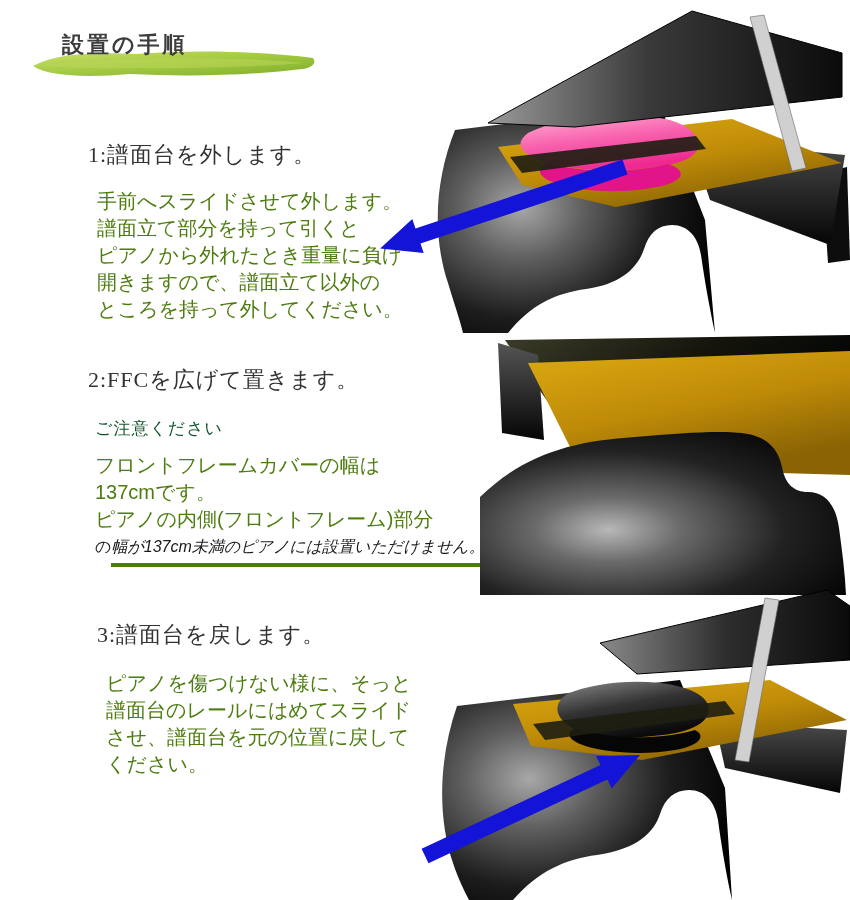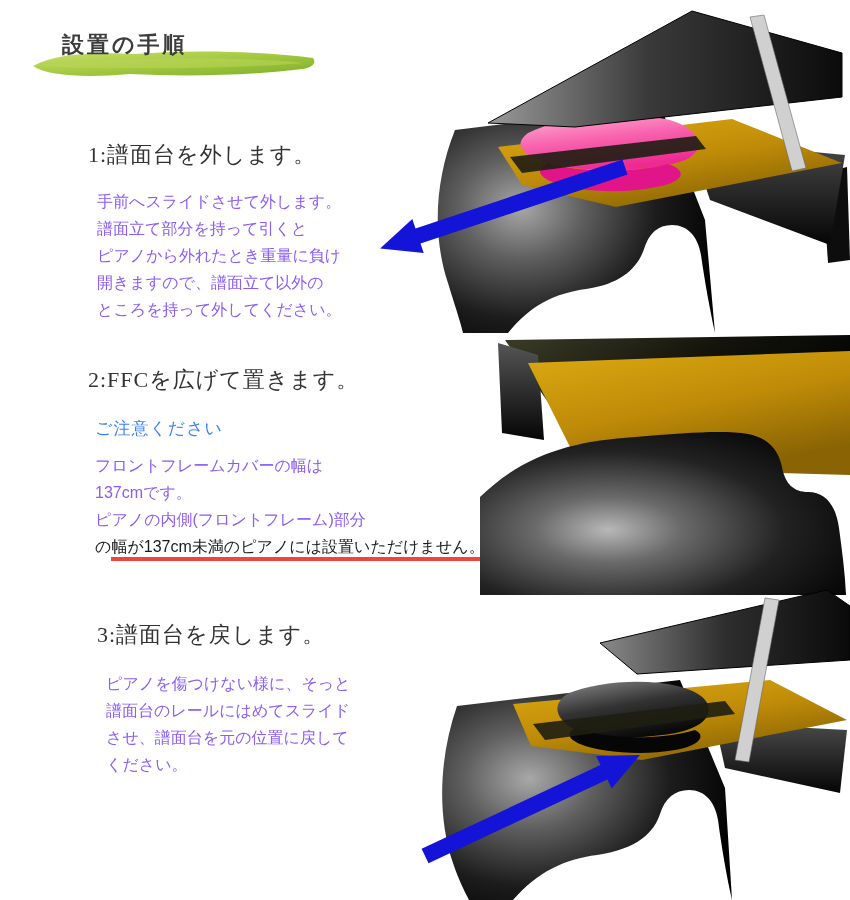--- a/index.html
+++ b/index.html
@@ -9,25 +9,25 @@
     overflow:hidden;
   }
   .abs{position:absolute;}
   .page-title{
     font-size:22px;font-weight:600;color:#3c3c3c;letter-spacing:3px;margin:0;
   }
   .step-heading{
     font-size:22px;font-weight:500;color:#333;letter-spacing:1px;margin:0;font-family:Liberation Serif, serif;
   }
   .step-body{
-    font-size:16px;line-height:27px;white-space:pre-line;color:#8b5cf6;
-  }
-  .caution-title{font-size:17px;color:#3b82f6;letter-spacing:1px;}
+    font-size:20px;line-height:27px;white-space:pre-line;color:#4d7c0f;
+  }
+  .caution-title{font-size:17px;color:#14532d;letter-spacing:1px;}
   .warn-last-line{font-size:16px;line-height:27px;}
-  .u-red{border-bottom:4px solid #ef4444;padding-bottom:2px;}
+  .u-red{border-bottom:4px solid #4d7c0f;padding-bottom:8px;font-style:italic;}
   svg{display:block;}
 </style>
 </head>
 <body>
 
 <div class="page">
 
   <div class="abs" style="left:30px;top:46px;width:290px;height:34px;">
     <svg width="290" height="34" viewBox="0 0 290 34">
       <defs>

